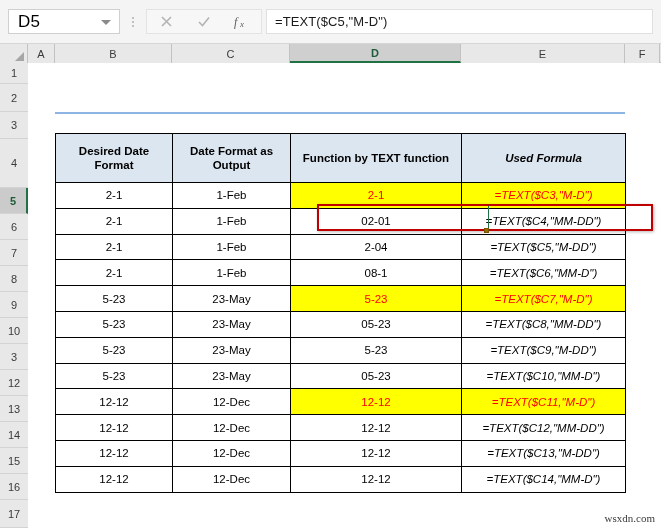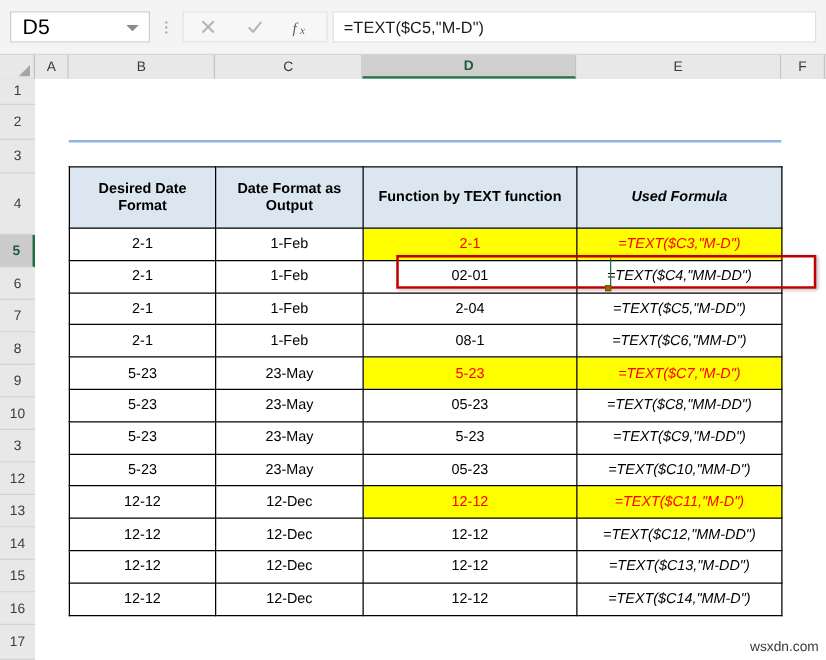--- a/index.html
+++ b/index.html
@@ -178,21 +178,21 @@
     border: 1px solid #7a5200;
   }
   .active-sep {
     position: absolute; left: 460px; top: 143px; width: 1px; height: 23px;
     background: #207245;
   }
 
   .watermark {
     position: absolute; right: 6px; bottom: 4px;
     font-size: 11px; color: #3a3a3a;
-    font-family: Liberation Sans, sans-serif;
+    font-family: Liberation Serif, serif;
   }
 </style>
 </head>
 <body>
 
 <div id="app">
 
   <div class="formula-bar-row">
     <div class="name-box">
       <span class="name-box-text">D5</span>

